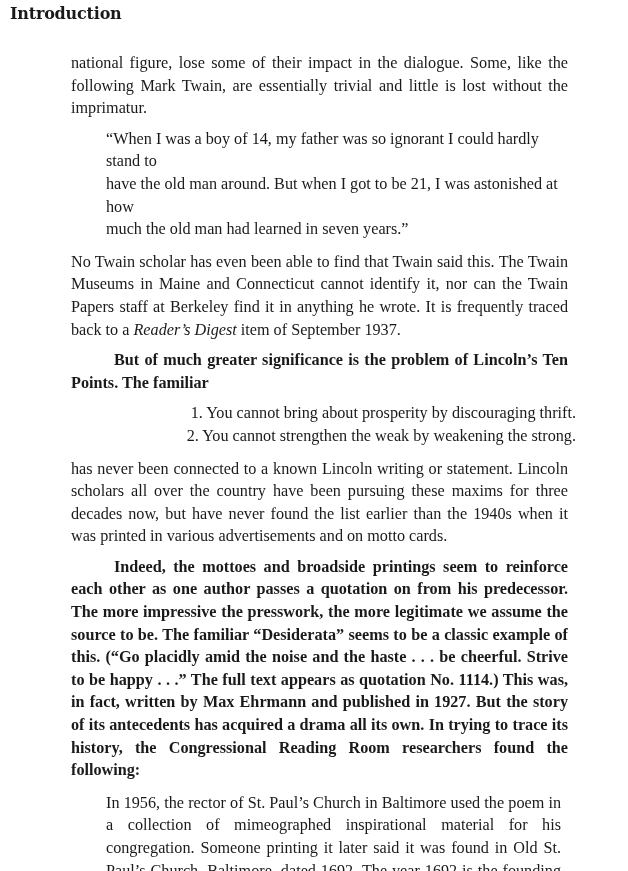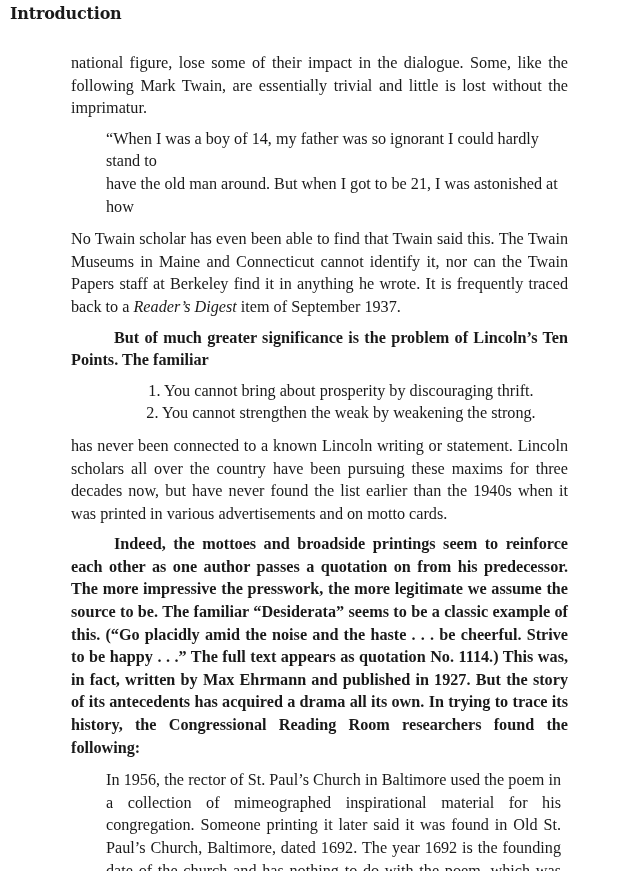--- a/index.html
+++ b/index.html
@@ -6,35 +6,36 @@
   body { width:628px; height:871px; position:relative; overflow:hidden;
          font-family:"DejaVu Serif", "Liberation Serif", serif; color:#1a1a1a; }
   .header { position:absolute; left:10px; top:4px; font-weight:bold; font-size:16px;
             font-family:"DejaVu Serif", serif; letter-spacing:-0.2px; }
   .page { position:absolute; left:63px; top:44px; width:513px;
           font-family:"Liberation Serif", serif; font-size:16.2px; line-height:22.6px; }
   p { margin:8px; text-align:justify; }
   .indent { text-indent:43px;font-weight:bold; }
   .quote { margin:6px 15px 10px 43px; text-align:left; }
   .quote-just { text-align:justify; }
-  .list { margin:6px 0 10px 43px; text-align:center; }
+  .list { margin:6px 0 10px 43px; text-align:right; }
   .list .sub { padding-left:15px; }
   i { font-style:italic; }
 </style>
 </head>
 <body>
 
 <div class="header">Introduction</div>
 
 <div class="page">
   <p>national figure, lose some of their impact in the dialogue. Some, like the following Mark Twain, are essentially trivial and little is lost without the imprimatur.</p>
 
   <div class="quote">
     <div>“When I was a boy of 14, my father was so ignorant I could hardly stand to</div>
     <div>have the old man around. But when I got to be 21, I was astonished at how</div>
+    <div>much the old man had learned in seven years.”</div>
   </div>
 
   <p><span>No Twain scholar has even been able to find that Twain said this. The Twain Museums in Maine and Connecticut cannot identify it, nor can the Twain Papers staff at Berkeley find it in anything he wrote. It is frequently traced back to a</span> <i>Reader’s Digest</i><span> item of September 1937.</span></p>
 
   <p class="indent">But of much greater significance is the problem of Lincoln’s Ten Points. The familiar</p>
 
   <div class="list">
     <div>1. You cannot bring about prosperity by discouraging thrift.</div>
     <div>2. You cannot strengthen the weak by weakening the strong.</div>
   </div>

